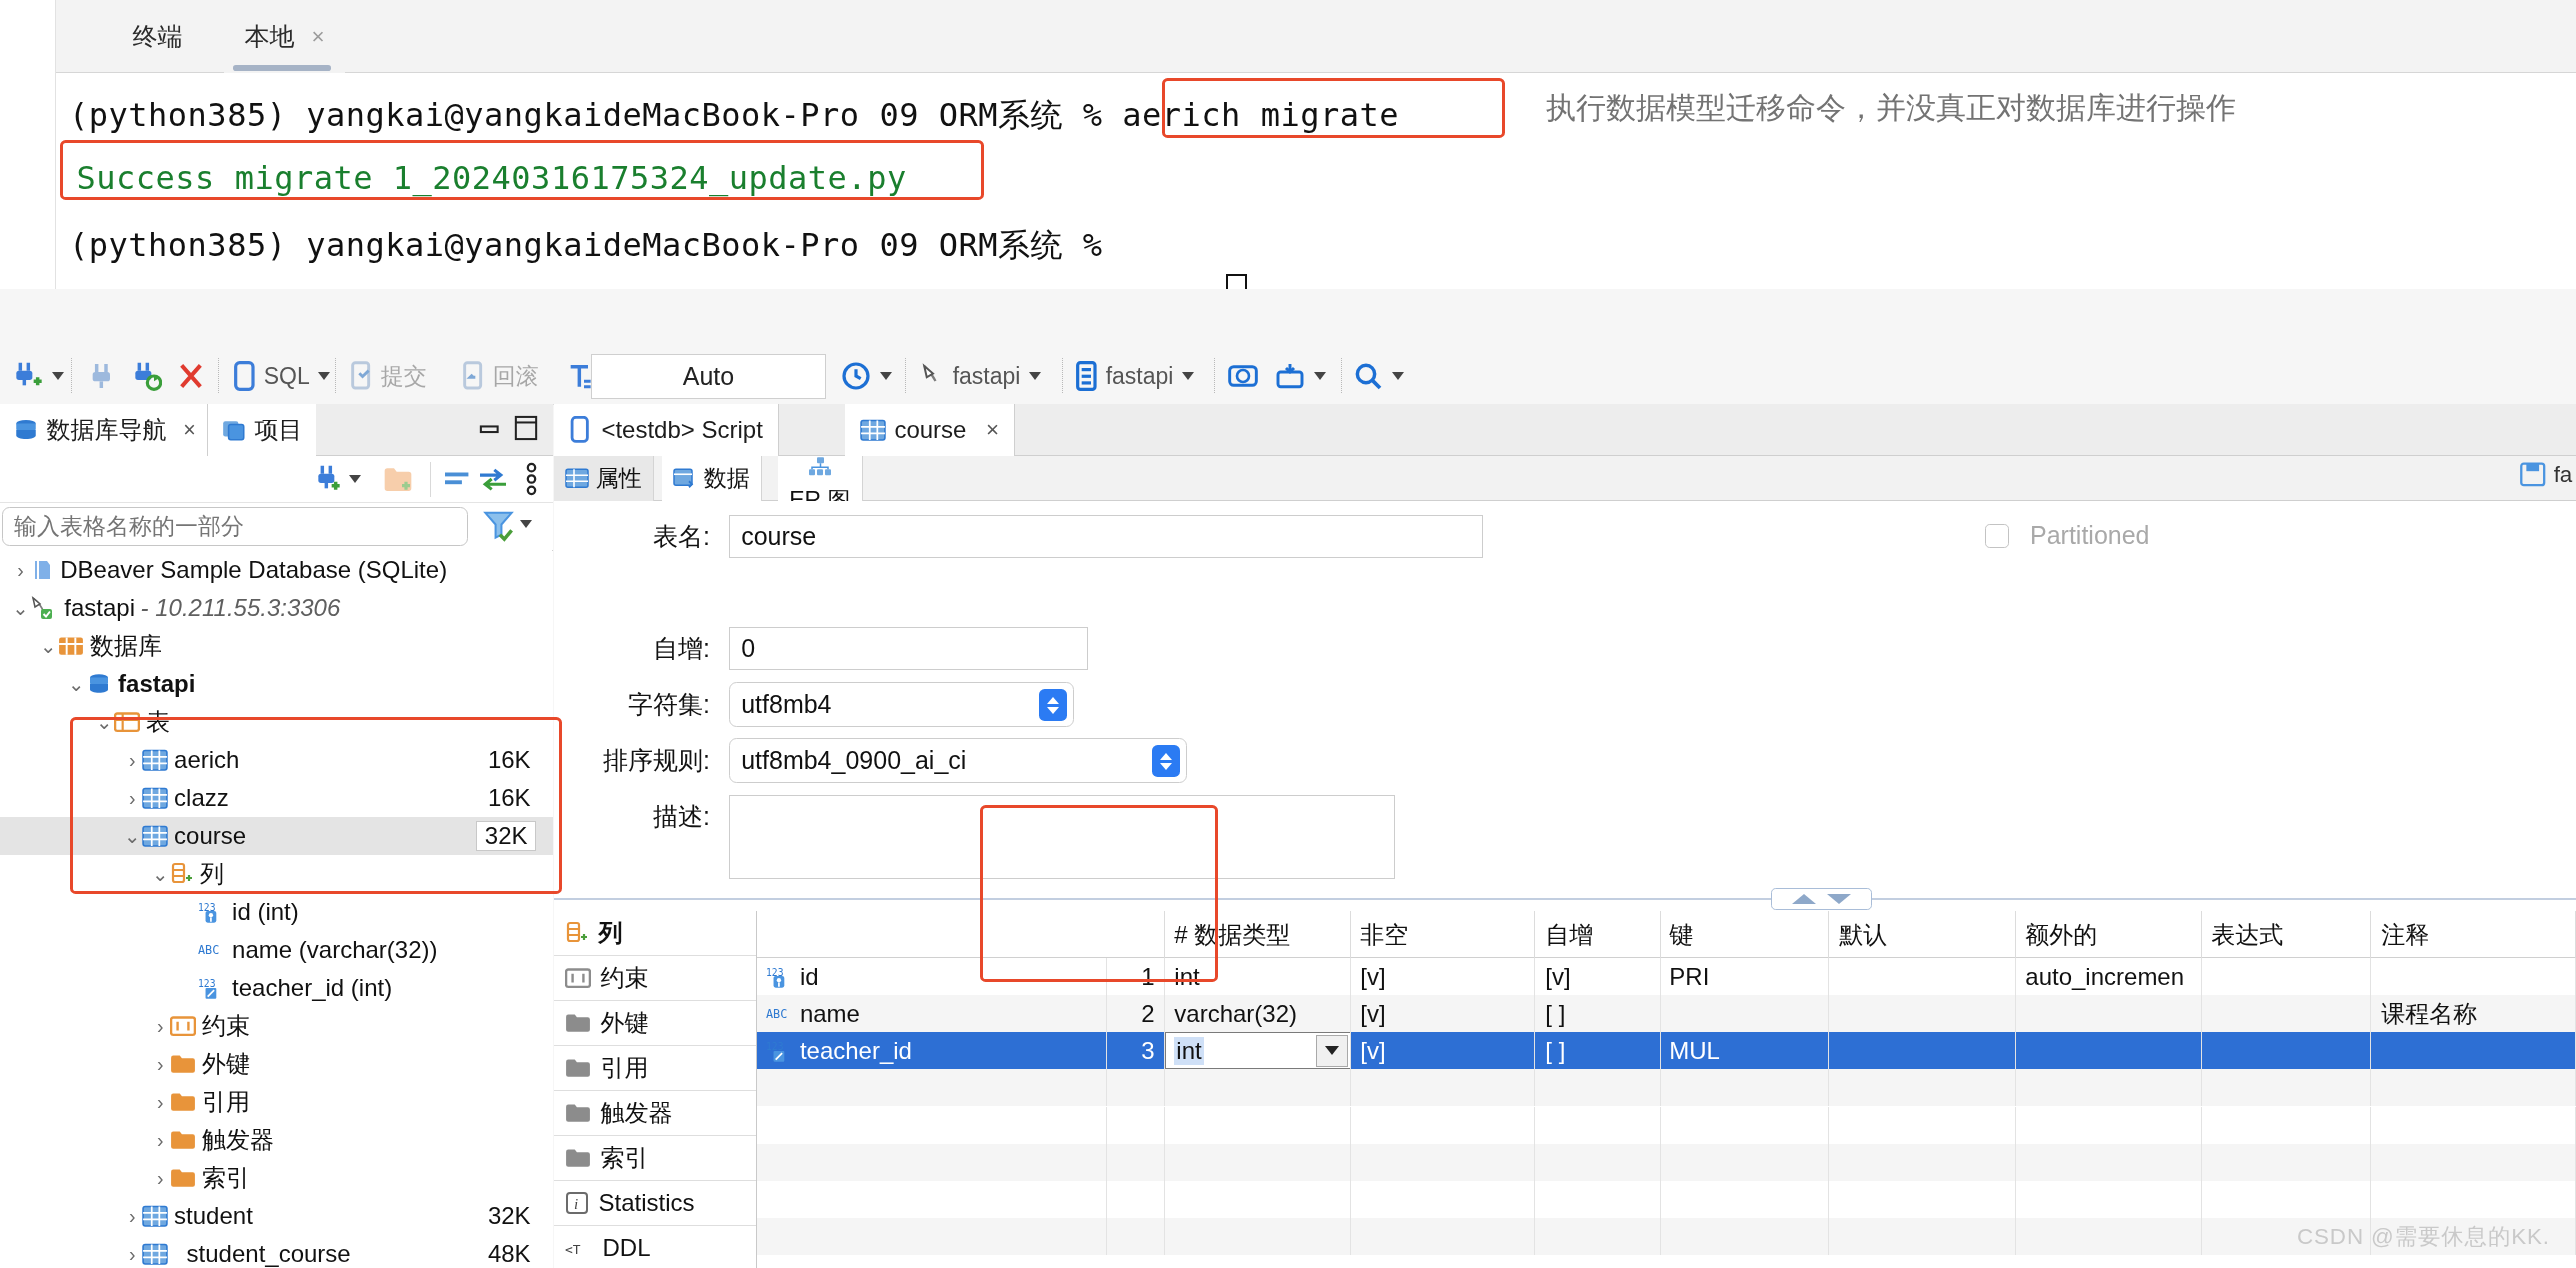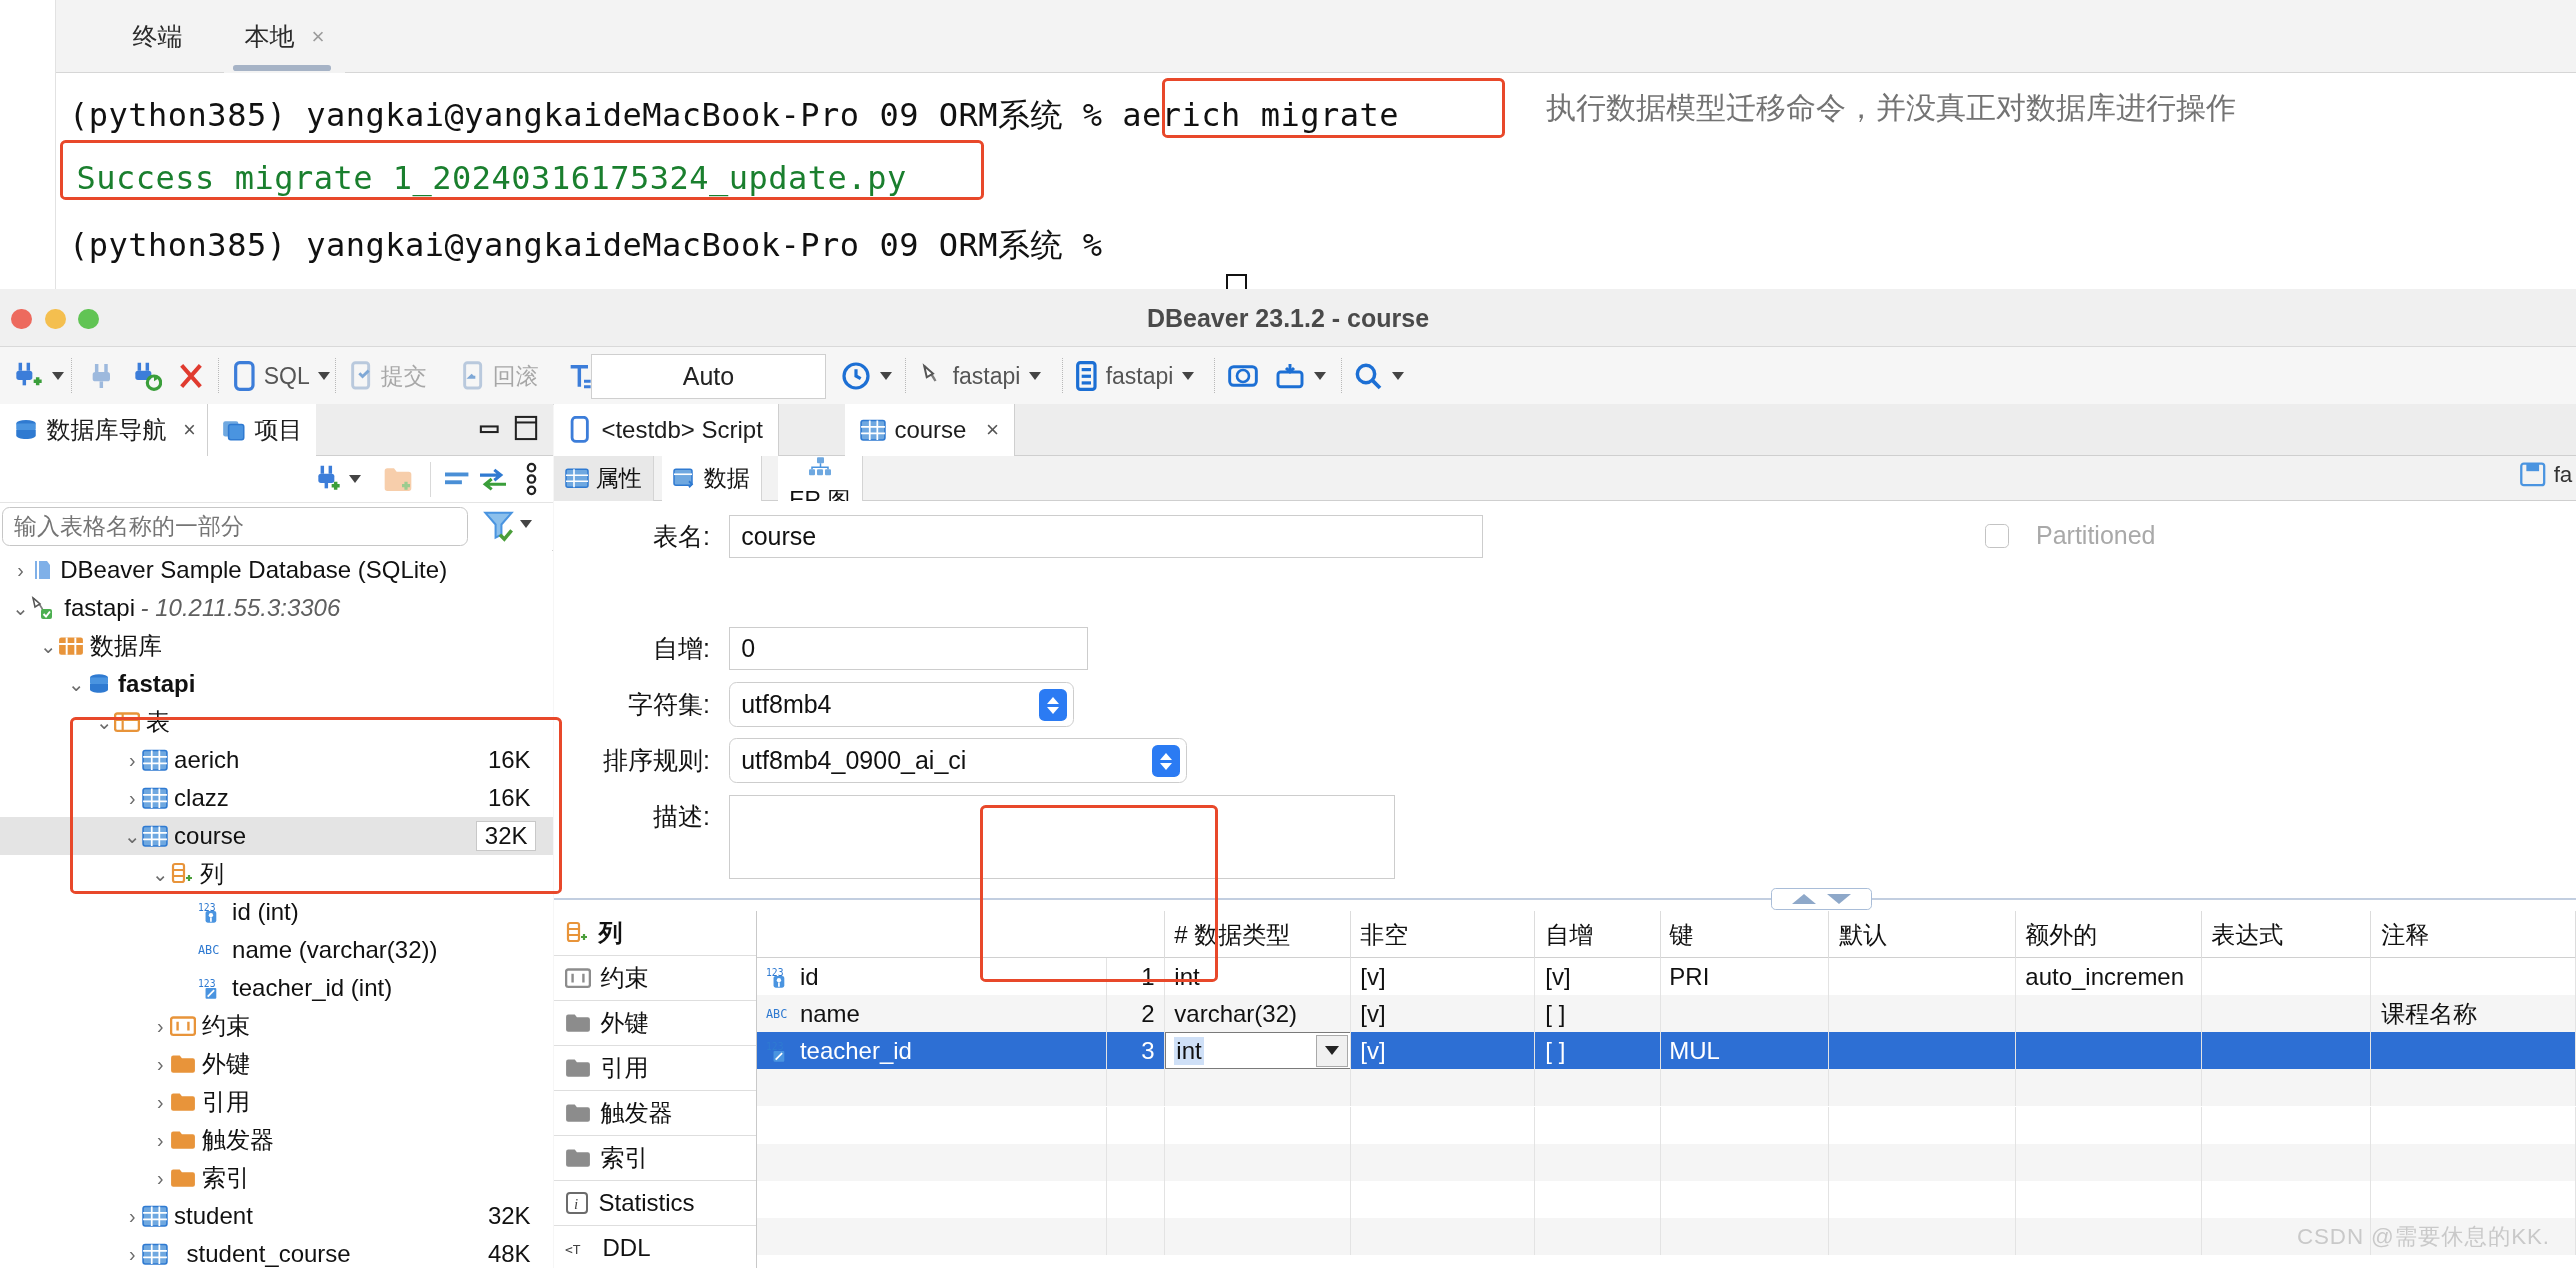--- a/index.html
+++ b/index.html
@@ -223,21 +223,21 @@
   }
   .spinner {
     position:absolute; right:5.6px; top:6.5px; width:28px; height:32px;
     background:#2b7bf3; border-radius:5.6px;
     display:flex; flex-direction:column; align-items:center; justify-content:center; gap:2.8px;
   }
   .spin-up { width:0;height:0;border-left:6.5px solid transparent;border-right:6.5px solid transparent;border-bottom:7.5px solid #fff; }
   .spin-dn { width:0;height:0;border-left:6.5px solid transparent;border-right:6.5px solid transparent;border-top:7.5px solid #fff; }
 
   #partitioned-wrap {
-    position:absolute; left:1431px; top:9.3px; display:flex; align-items:center; gap:27px;
+    position:absolute; left:1431px; top:9.3px; display:flex; align-items:center; gap:21px;
   }
   #partitioned-box {
     width:24px; height:24px; border:1.9px solid #c3c3c3; border-radius:4.7px; background:#fff;
   }
   #partitioned-label { font-size:25px; color:#a9a9a9; }
 
   
   #splitter {
     position:absolute; left:0; top:484px; width:2022px; height:22.4px;
     background:#ffffff;
@@ -339,26 +339,20 @@
     <div id="term-caret-box"></div>
   </div>
 
   <div class="anno-box" id="anno-cmd"></div>
   <div class="anno-box" id="anno-success"></div>
   <div id="anno-note">执行数据模型迁移命令，并没真正对数据库进行操作</div>
 </div>
 
 <div id="dbeaver-window">
 
-  <div id="title-bar">
-    <div class="traffic" id="tl-close"></div>
-    <div class="traffic" id="tl-min"></div>
-    <div class="traffic" id="tl-max"></div>
-    <div id="window-title">DBeaver 23.1.2 - course</div>
-  </div>
 
   <div id="toolbar">
     <div class="tb-item" style="left:11.2px">
       <svg width="32" height="32" viewBox="0 0 24 24">
           <path d="M7 2v6M13 2v6" stroke="#3c7dd9" stroke-width="2.6" fill="none"></path>
           <rect x="4" y="8" width="12" height="7" rx="2" fill="#3c7dd9"></rect>
           <path d="M10 15v4" stroke="#3c7dd9" stroke-width="2.6"></path>
           <path d="M17 16h6M20 13v6" stroke="#3a9e3a" stroke-width="2.6"></path>
         </svg>
       <i class="caret-down"></i>

